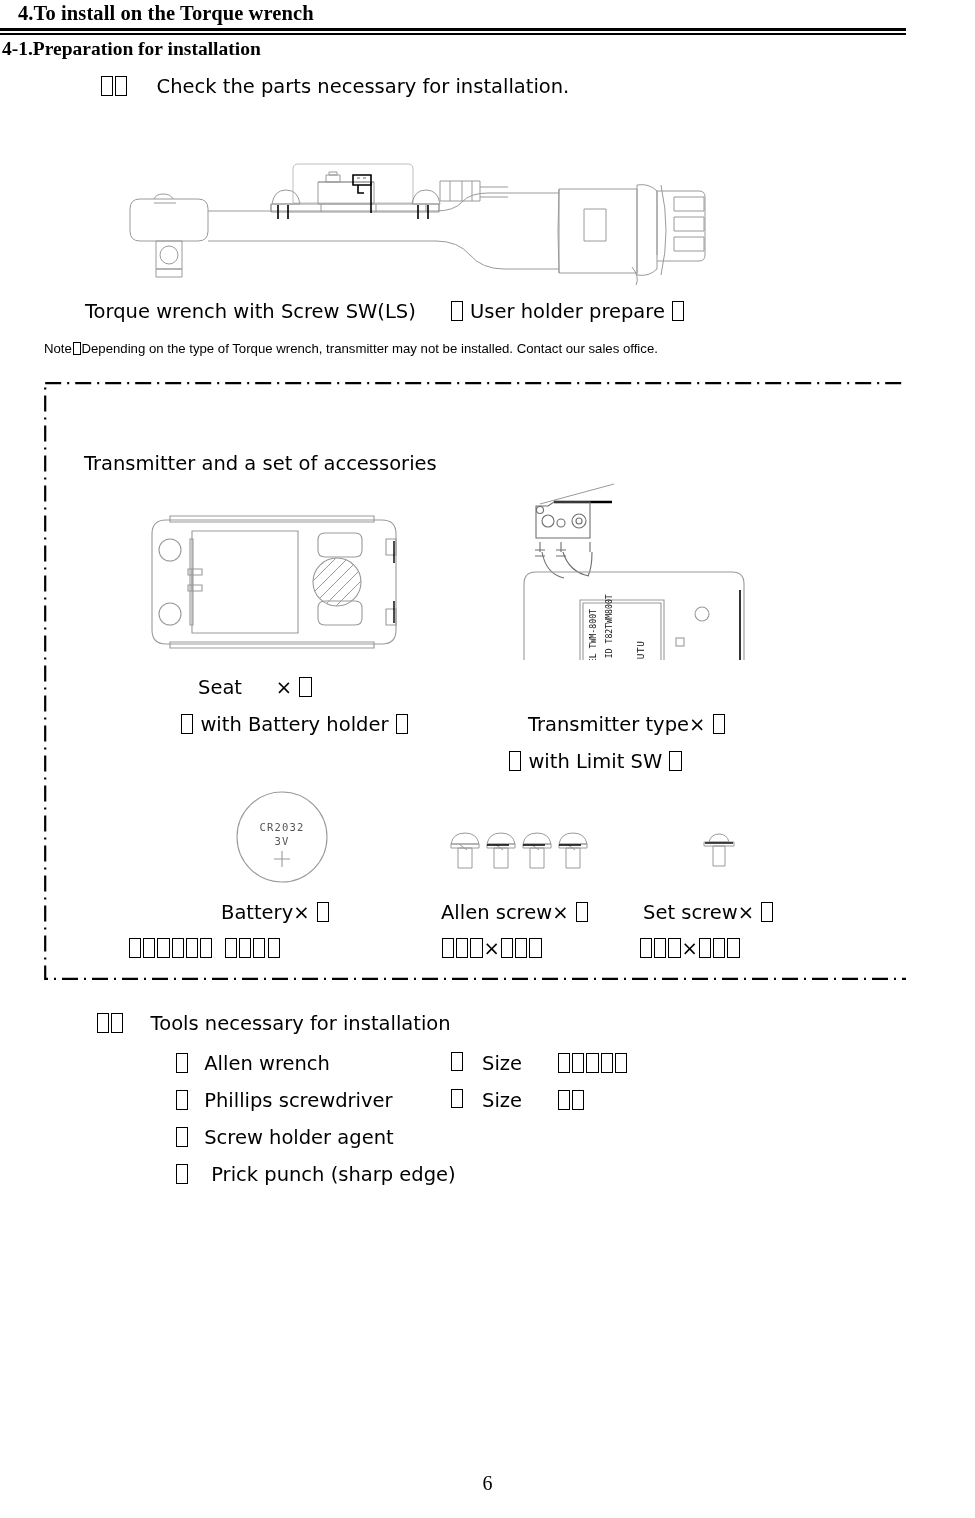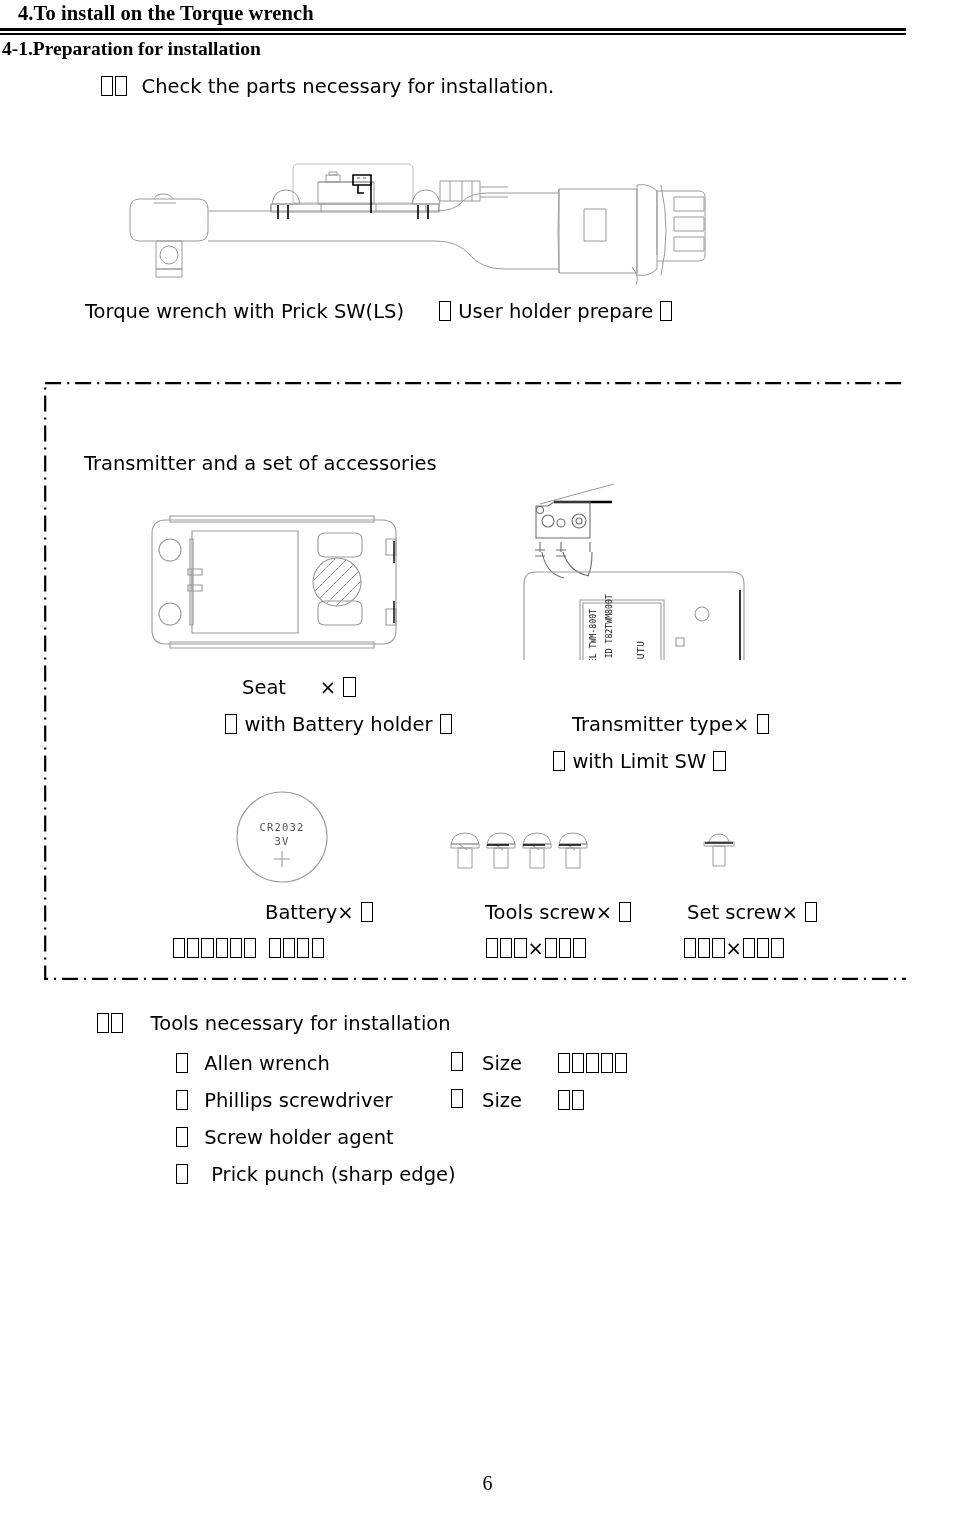--- a/index.html
+++ b/index.html
@@ -34,39 +34,39 @@
     display:inline-block;
     border:1.4px solid #000;
     width:.62em;height:.98em;
     vertical-align:-0.13em;
     margin:0 .055em;
     box-sizing:border-box;
   }
   .sp{display:inline-block;width:.55em;}
 
   .lead-1{left:100px;top:75px;font-size:19.5px;}
-  .lead-1 .lbl{margin-left:7px;}
+  .lead-1 .lbl{margin-left:22px;}
 
   .cap-wrench{left:85px;top:300px;font-size:19.5px;}
   .note-line{left:44px;top:341px;font-size:13.2px;font-family:"Liberation Sans",sans-serif;}
 
   
   .dashbox{
     position:absolute;left:44px;top:382px;width:906px;height:598px;
     box-sizing:border-box;
     background:#fff;
   }
   .box-title{left:84px;top:452px;font-size:19.5px;}
 
   
   .fig{position:absolute;}
   .fig svg{display:block;}
 
   
-  .cap{font-size:19.5px;margin-left:44px;}
+  .cap{font-size:19.5px;}
   .cap-seat{left:198px;top:676px;}
   .cap-seat2{left:180px;top:713px;}
   .cap-body{left:528px;top:713px;}
   .cap-body2{left:508px;top:750px;}
   .cap-batt{left:221px;top:901px;}
   .cap-fix{left:441px;top:901px;}
   .cap-set{left:643px;top:901px;}
   .cap-batt-jp{left:128px;top:937px;}
   .cap-fix-jp{left:441px;top:937px;}
   .cap-set-jp{left:639px;top:937px;}
@@ -169,27 +169,30 @@
         <path d="M160 42 v14 M170 42 v14"></path>
         <path d="M300 42 v14 M310 42 v14"></path>
       </g>
       <g fill="none" stroke="#6f6f6f" stroke-width="1">
         <path d="M239 15 h3 M245 15 h3"></path>
       </g>
     </svg>
   </div>
 
   <div class="t cap-wrench">
-    <span>Torque wrench with Prick SW(LS)</span>
+    <span>Torque wrench with Screw SW(LS)</span>
     <span class="sp"></span><span class="sp"></span>
     <span class="tofu"></span>
     <span>User holder prepare</span>
     <span class="tofu"></span>
   </div>
 
+  <div class="t note-line">
+    <span>Note</span><span class="tofu"></span><span>Depending on the type of Torque wrench, transmitter may not be installed. Contact our sales office.</span>
+  </div>
 
   <div class="dashbox">
     <svg width="906" height="598" viewBox="0 0 906 598" style="position:absolute;left:0;top:0;">
       <rect x="1.2" y="1.2" width="903.6" height="595.6" fill="none" stroke="#000" stroke-width="2.2" stroke-dasharray="16 6 2 6" stroke-linecap="butt"></rect>
     </svg>
   </div>
 
   <div class="t box-title">Transmitter and a set of accessories</div>
 
   <div class="fig" style="left:146px;top:512px;">
@@ -366,21 +369,21 @@
         <path d="M3 13 h28"></path>
       </g>
     </svg>
   </div>
 
   <div class="t cap cap-batt">
     <span>Battery</span><span>×</span>
     <span class="tofu"></span>
   </div>
   <div class="t cap cap-fix">
-    <span>Tools screw</span><span>×</span>
+    <span>Allen screw</span><span>×</span>
     <span class="tofu"></span>
   </div>
   <div class="t cap cap-set">
     <span>Set screw</span><span>×</span>
     <span class="tofu"></span>
   </div>
 
   <div class="t cap cap-batt-jp">
     <span class="tofu"></span><span class="tofu"></span><span class="tofu"></span><span class="tofu"></span><span class="tofu"></span><span class="tofu"></span><span class="sp"></span><span class="tofu"></span><span class="tofu"></span><span class="tofu"></span><span class="tofu"></span>
   </div>

